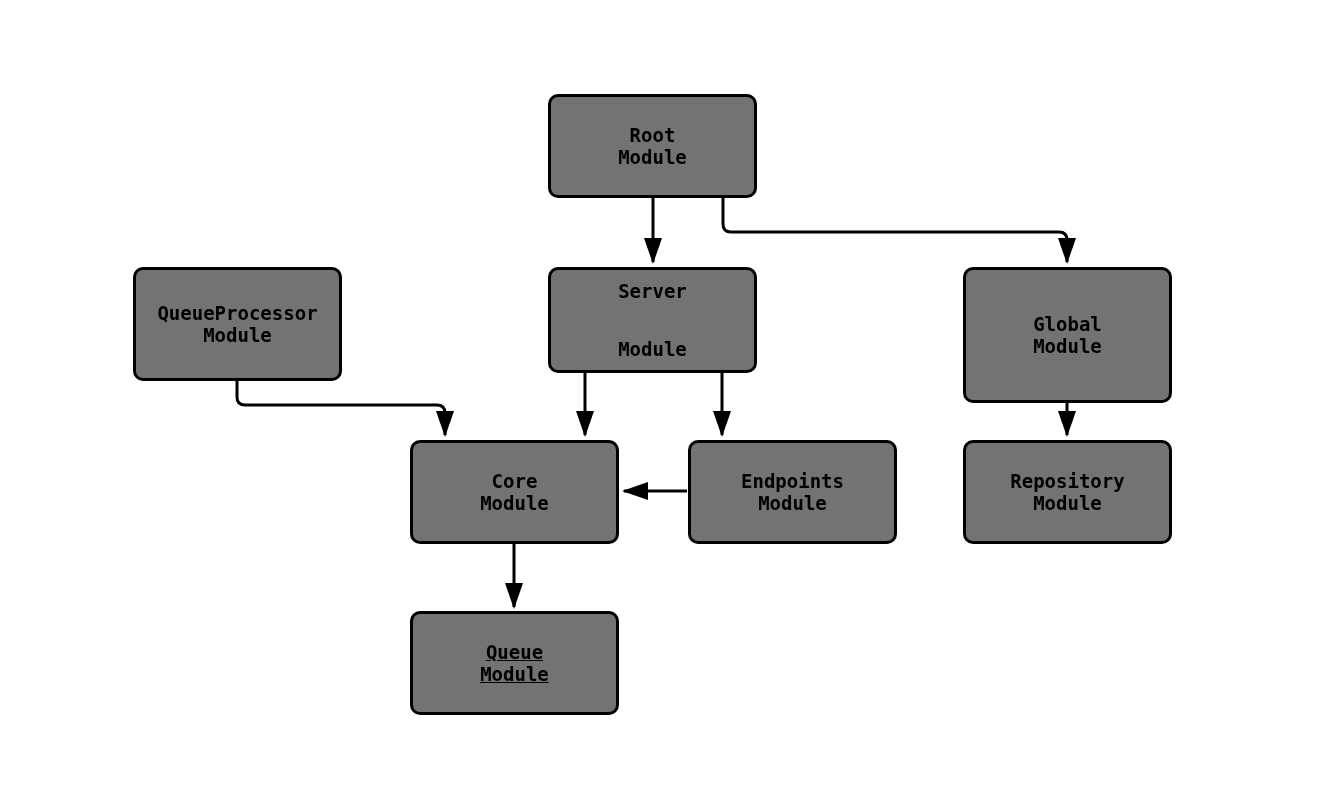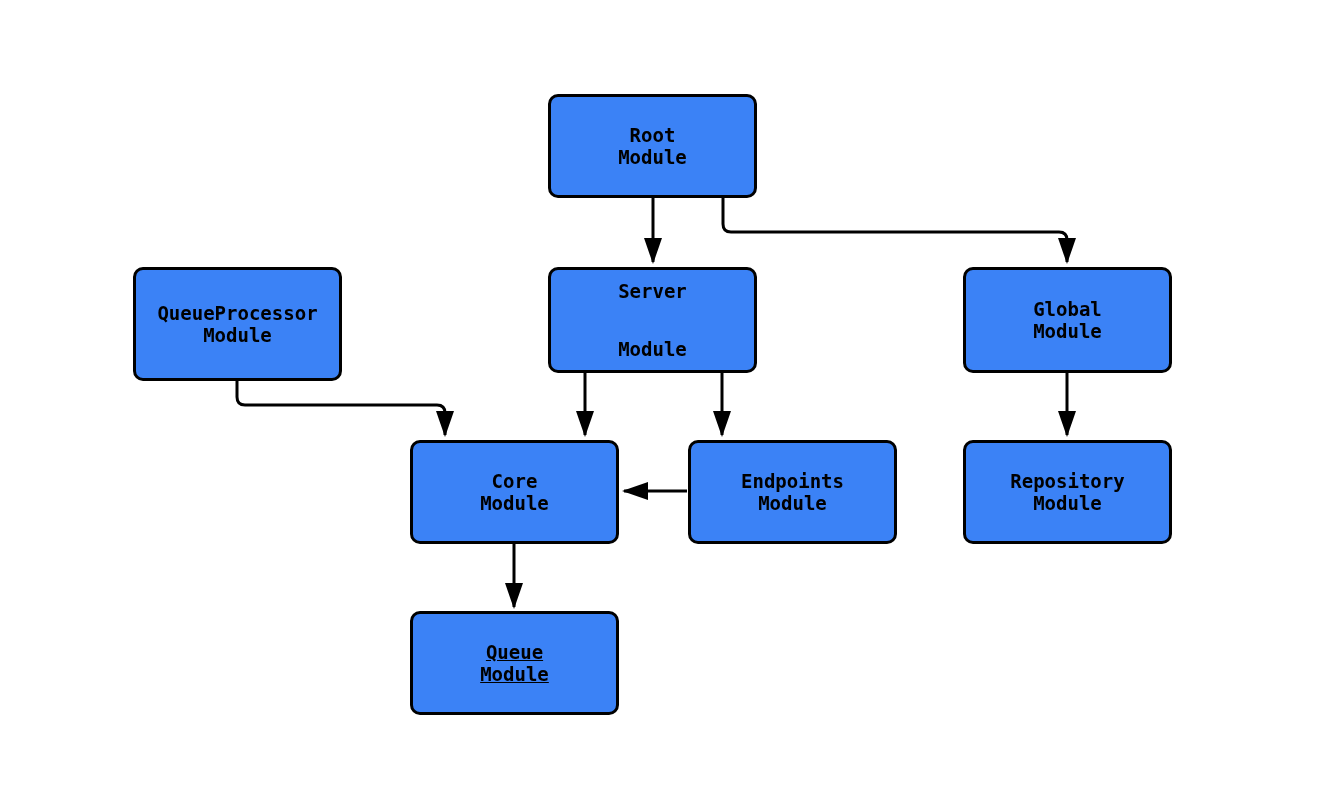--- a/index.html
+++ b/index.html
@@ -27,35 +27,35 @@
     stroke-width: 3;
     fill: none;
   }
   .node {
     position: absolute;
     width: 209px;
     height: 104px;
     box-sizing: border-box;
     border: 3px solid #000000;
     border-radius: 10px;
-    background: #3b82f6;
+    background: #737373;
     color: #000000;
     display: flex;
     flex-direction: column;
     align-items: center;
     justify-content: center;
     text-align: center;
     font-weight: bold;
     font-size: 19px;
     line-height: 22px;
   }
   #node-root        { left: 548px; top: 94px;  }
   #node-queueprocessor { left: 133px; top: 267px; height: 114px; }
   #node-server      { left: 548px; top: 267px; height: 106px; gap: 36px; }
-  #node-global      { left: 963px; top: 267px; height: 106px; text-align: center; }
+  #node-global      { left: 963px; top: 267px; height: 136px; text-align: center; }
   #node-core        { left: 410px; top: 440px; }
   #node-endpoints   { left: 688px; top: 440px; }
   #node-repository  { left: 963px; top: 440px; }
   #node-queue       { left: 410px; top: 611px; text-decoration: underline; }
 </style>
 </head>
 <body>
 
 <div id="canvas">
 

